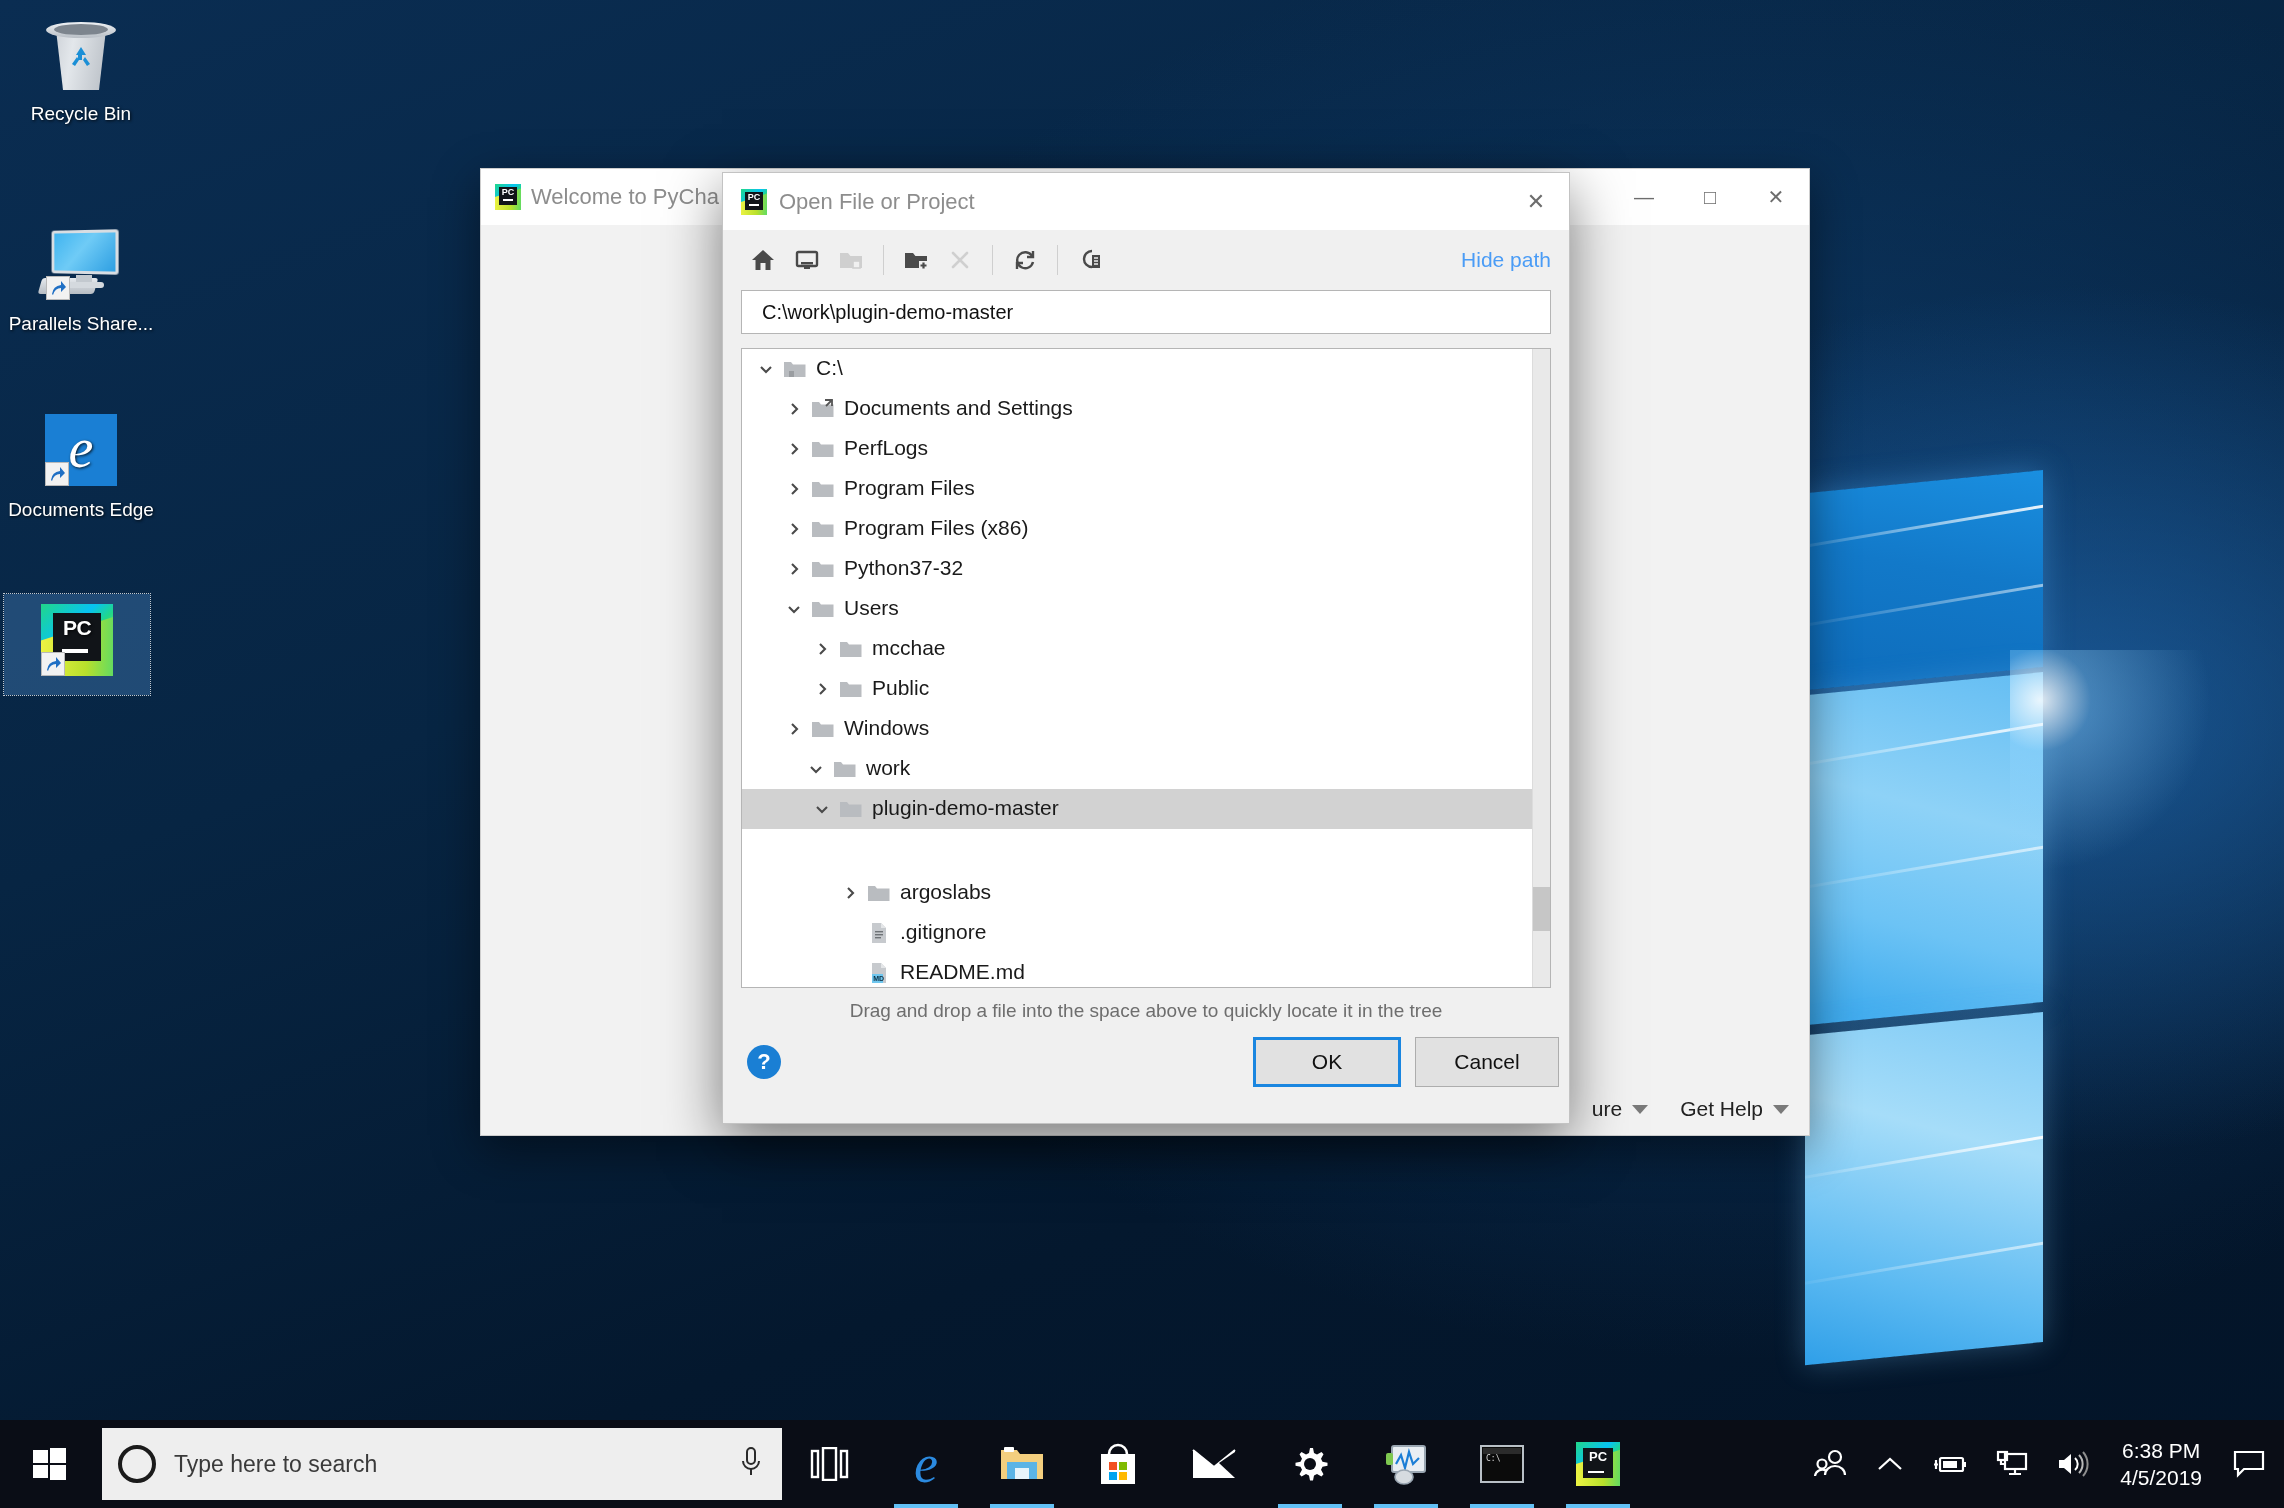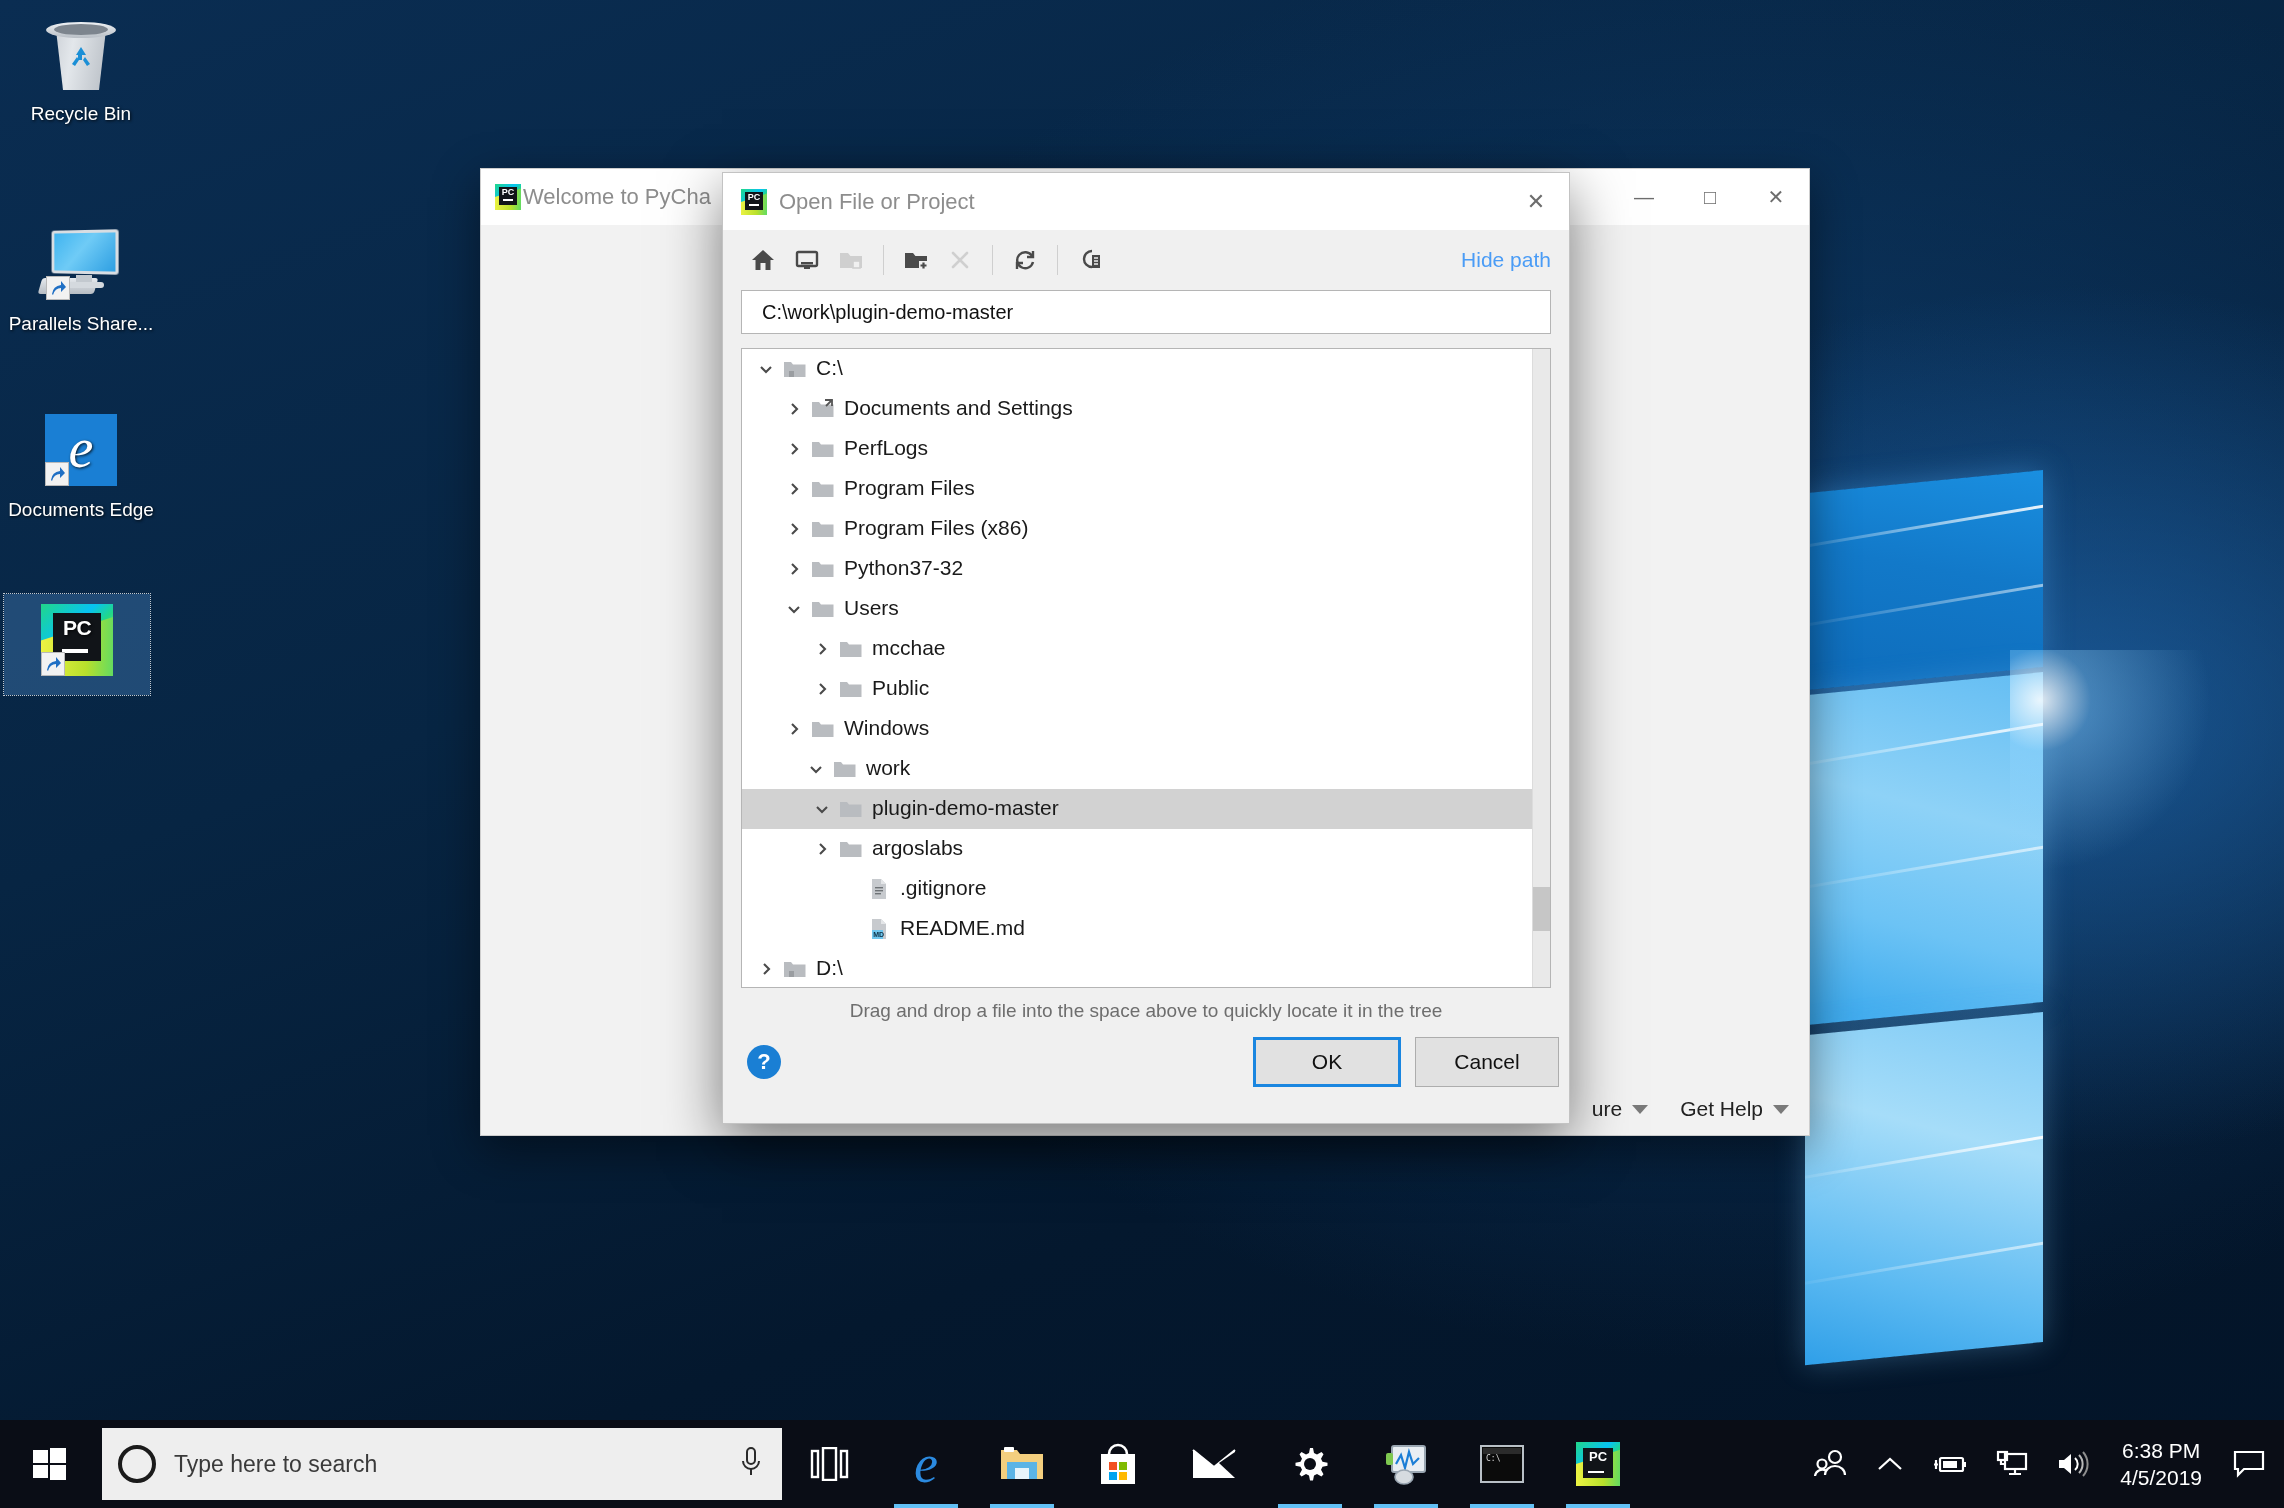--- a/index.html
+++ b/index.html
@@ -95,21 +95,21 @@
   
   #welcome{
     position:absolute; left:480px; top:168px; width:1330px; height:968px;
     background:#f2f2f2; border:1px solid #cdcdcd;
     box-shadow:0 14px 44px rgba(0,0,0,.45);
   }
   #welcome-title{
     height:56px; background:#fff; display:flex; align-items:center; padding-left:14px;
     position:relative;
   }
-  #welcome-title .wt{ color:#8d8d8d; font-size:22px; margin-left:2px; white-space:nowrap;}
+  #welcome-title .wt{ color:#8d8d8d; font-size:22px; margin-left:10px; white-space:nowrap;}
   .win-btns{ position:absolute; right:0; top:0; height:56px; display:flex;}
   .win-btn{ width:66px; height:56px; display:flex; align-items:center; justify-content:center;
     color:#6d6d6d; font-size:20px; cursor:default;}
   #welcome-body{ position:absolute; left:0; top:56px; right:0; bottom:0; background:#f2f2f2;}
   #welcome-footer{ position:absolute; right:20px; bottom:14px; display:flex; gap:32px;
     font-size:21px; color:#222; align-items:center;}
   .foot-item{ display:flex; align-items:center; gap:10px; cursor:default;}
   .caret-dn{ width:0;height:0;border-left:8px solid transparent;border-right:8px solid transparent;
     border-top:9px solid #7a7a7a;}
 
@@ -518,21 +518,21 @@
               <path d="M3 6 L8 11 L13 6" fill="none" stroke="#4a4a4a" stroke-width="2.1"></path>
             </svg>
           </div>
           <div class="ficon">
             <svg width="24" height="22" viewBox="0 0 24 22">
               <path d="M1 4 h7 l2 2.6 h12.5 V19 H1 Z" fill="#b9bcc0"></path>
             </svg>
           </div>
           <span class="lbl">plugin-demo-master</span>
         </div>
-        <div class="row" style="padding-left: 66px;">
+        <div class="row" style="padding-left: 94px; margin-top: 44px;">
           <div class="arrow">
             <svg width="16" height="16" viewBox="0 0 16 16">
               <path d="M6 3 L11 8 L6 13" fill="none" stroke="#4a4a4a" stroke-width="2.1"></path>
             </svg>
           </div>
           <div class="ficon">
             <svg width="24" height="22" viewBox="0 0 24 22">
               <path d="M1 4 h7 l2 2.6 h12.5 V19 H1 Z" fill="#b9bcc0"></path>
             </svg>
           </div>

